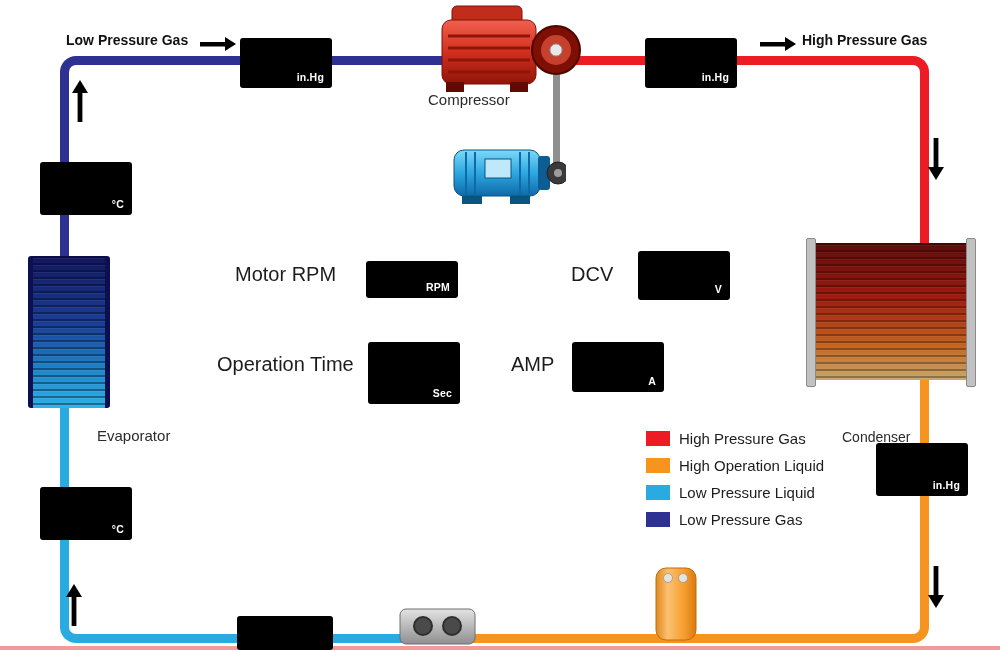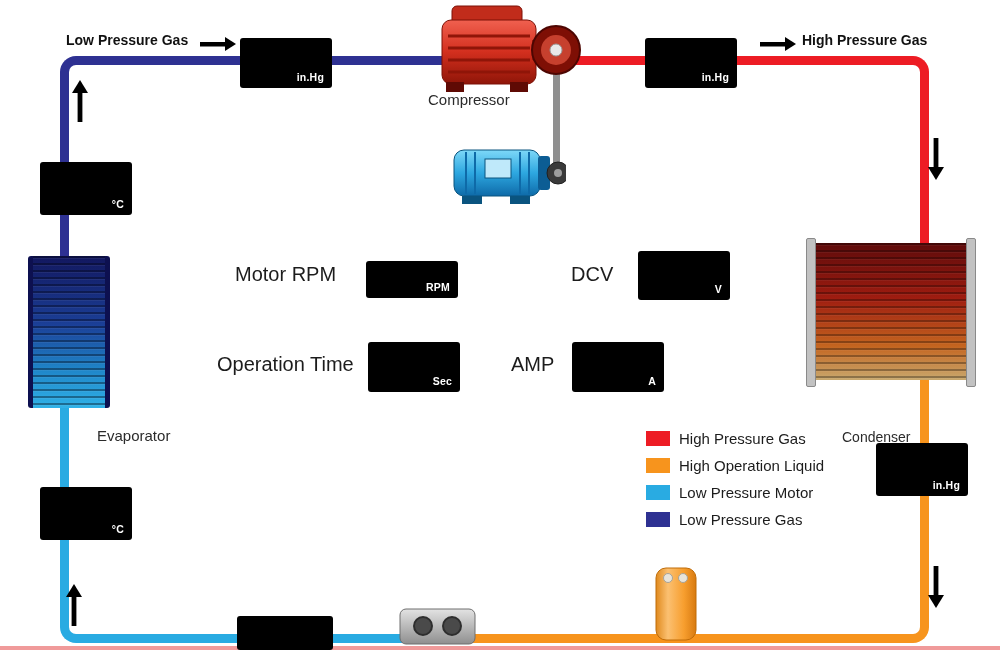--- a/index.html
+++ b/index.html
@@ -56,21 +56,21 @@
     font-size:10.5px;font-weight:bold;letter-spacing:.2px;
   }
   .g-suction{left:240px;top:38px;width:92px;height:50px;}
   .g-discharge{left:645px;top:38px;width:92px;height:50px;}
   .g-evap-out{left:40px;top:162px;width:92px;height:53px;}
   .g-evap-in{left:40px;top:487px;width:92px;height:53px;}
   .g-liquid{left:876px;top:443px;width:92px;height:53px;}
   .g-bottom{left:237px;top:616px;width:96px;height:34px;}
   .g-rpm{left:366px;top:261px;width:92px;height:37px;}
   .g-dcv{left:638px;top:251px;width:92px;height:49px;}
-  .g-time{left:368px;top:342px;width:92px;height:50px;}
+  .g-time{left:368px;top:342px;width:92px;height:62px;}
   .g-amp{left:572px;top:342px;width:92px;height:50px;}
   
   .txt{position:absolute;color:#1a1a1a;z-index:5;white-space:nowrap;}
   .flow-label{font-size:14px;font-weight:600;color:#111;}
   .display-label{font-size:20px;color:#1c1c1c;}
   .comp-label{color:#2b2b2b;}
   
   .legend{position:absolute;left:646px;top:431px;z-index:5;display:flex;flex-direction:column;gap:12px;}
   .legend-row{display:flex;align-items:center;gap:9px;}
   .swatch{width:24px;height:15px;display:inline-block;}
@@ -245,21 +245,21 @@
     <div class="legend-row">
       <span class="swatch" style="background: rgb(237, 28, 36);"></span>
       <span class="legend-label">High Pressure Gas</span>
     </div>
     <div class="legend-row">
       <span class="swatch" style="background: rgb(247, 148, 29);"></span>
       <span class="legend-label">High Operation Liquid</span>
     </div>
     <div class="legend-row">
       <span class="swatch" style="background: rgb(41, 171, 226);"></span>
-      <span class="legend-label">Low Pressure Motor</span>
+      <span class="legend-label">Low Pressure Liquid</span>
     </div>
     <div class="legend-row">
       <span class="swatch" style="background: rgb(46, 49, 146);"></span>
       <span class="legend-label">Low Pressure Gas</span>
     </div>
   </div>
 
 </div>
 
 </body></html>

